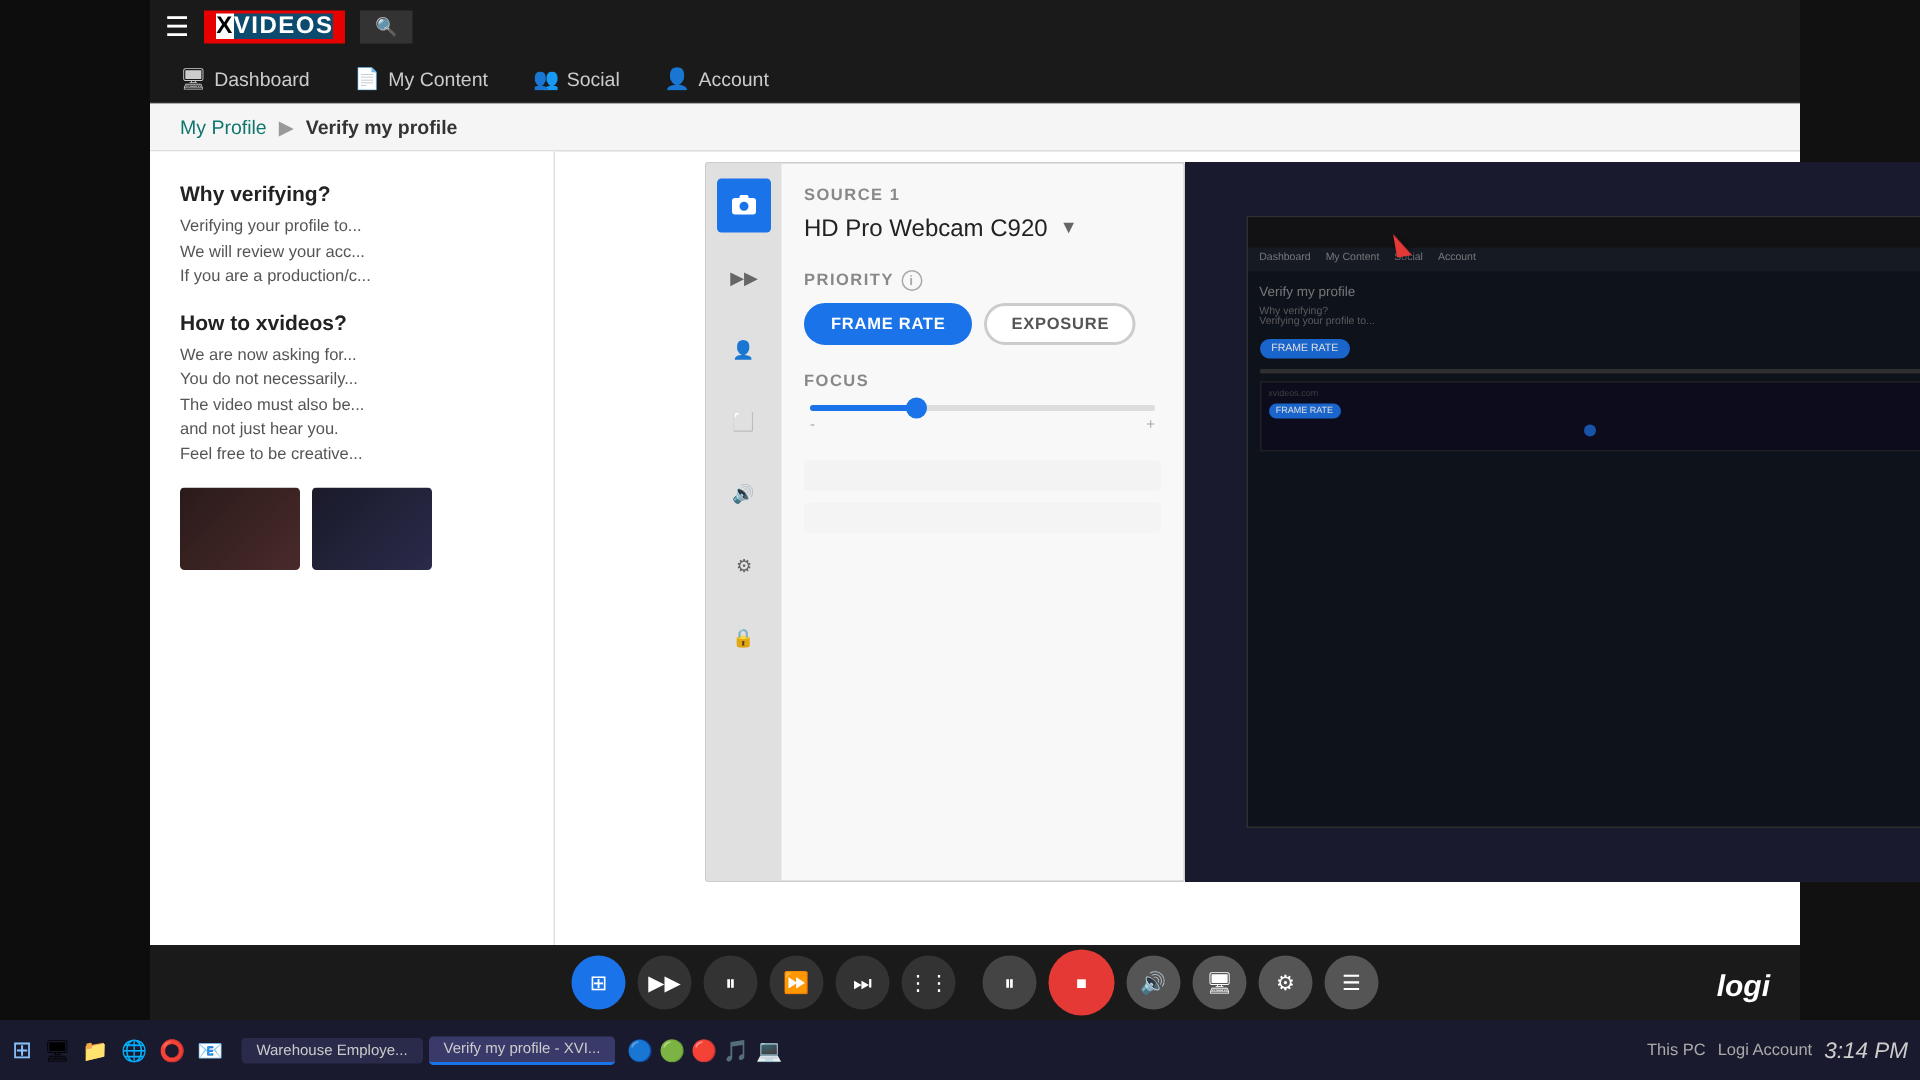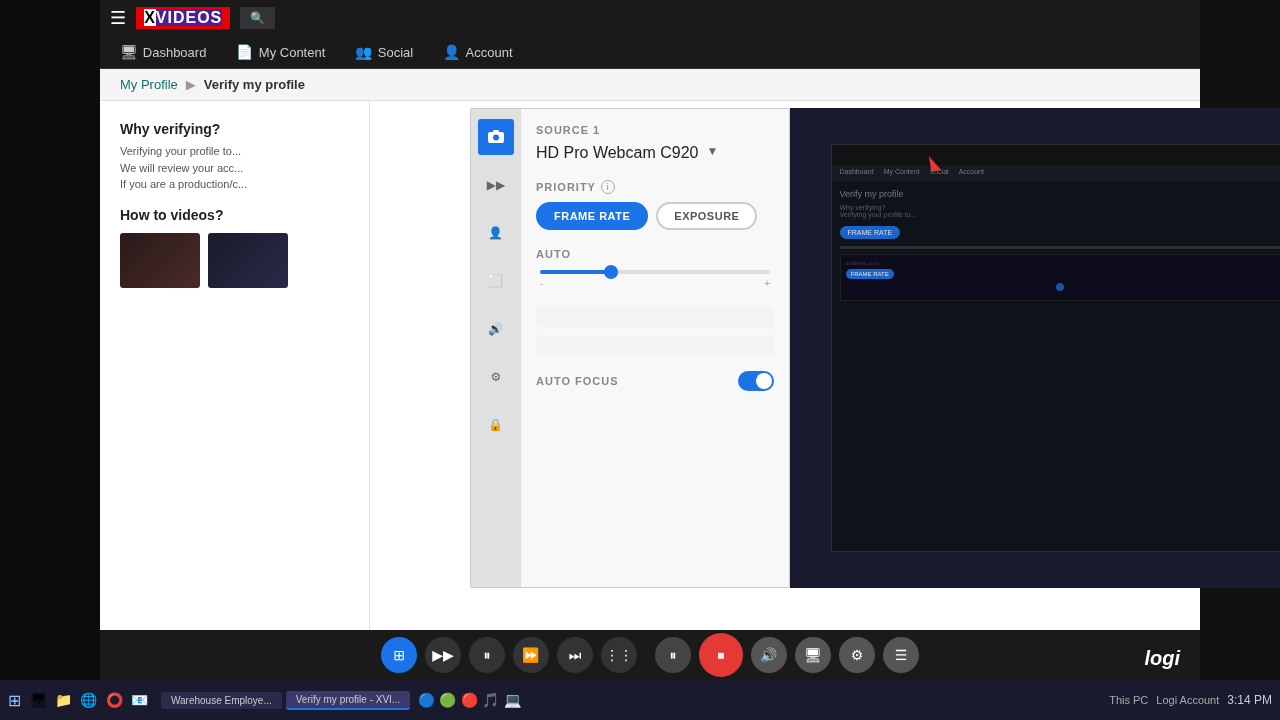--- a/index.html
+++ b/index.html
@@ -536,22 +536,23 @@
       border-bottom: 2px solid #1a73e8;
     }
 
     .taskbar-right {
       display: flex;
       align-items: center;
       gap: 8px;
     }
 
     .taskbar-time {
-      font-size: 12px;
+      font-size: 15px;
       color: #ccc;
+      font-style: italic;
     }
 
     
     .cursor {
       position: absolute;
       top: 155px;
       left: 930px;
       z-index: 100;
       pointer-events: none;
     }
@@ -603,21 +604,21 @@
 
 <div class="dark-bg-left"></div>
 
 <div class="bg-overlay"></div>
 
 <div class="main-window">
 
   <div class="top-bar">
     <span class="hamburger">☰</span>
     <div class="logo">
-      <span>X</span><span style="background:#4c1d95;color:#fff">VIDEOS</span>
+      <span>X</span><span style="background:#0c4a6e;color:#fff">VIDEOS</span>
     </div>
     <button class="search-btn">🔍</button>
   </div>
 
   <div class="nav-bar">
     <a class="nav-item">
       <span class="nav-icon">🖥</span>
       <span>Dashboard</span>
     </a>
     <a class="nav-item">
@@ -638,21 +639,22 @@
     <span class="breadcrumb-link">My Profile</span>
     <span class="breadcrumb-separator">▶</span>
     <span class="breadcrumb-current">Verify my profile</span>
   </div>
 
   <div class="content-area">
 
     <div class="left-sidebar">
       <div class="sidebar-section-title">Why verifying?</div>
       <div class="sidebar-text">Verifying your profile to...<br>We will review your acc...<br>If you are a production/c...</div>
-      <div class="sidebar-section-title">How to videos?</div>
+      <div class="sidebar-section-title">How to xvideos?</div>
+      <div class="sidebar-text">We are now asking for...<br>You do not necessarily...<br>The video must also be...<br>and not just hear you.<br>Feel free to be creative...</div>
       <div class="thumbnail-row">
         <div class="thumbnail">
           <div class="thumbnail-inner" style="background: linear-gradient(135deg, #2a1a1a 0%, #4a2a2a 100%);"></div>
         </div>
         <div class="thumbnail">
           <div class="thumbnail-inner" style="background: linear-gradient(135deg, #1a1a2a 0%, #2a2a4a 100%);"></div>
         </div>
       </div>
     </div>
   </div>
@@ -685,41 +687,35 @@
       <div class="priority-label">
         <span>PRIORITY</span>
         <span class="info-icon">i</span>
       </div>
 
       <div class="priority-buttons">
         <button class="priority-btn active">FRAME RATE</button>
         <button class="priority-btn inactive">EXPOSURE</button>
       </div>
 
-      <div class="zoom-label">AUTO</div>
+      <div class="zoom-label">FOCUS</div>
       <div class="zoom-slider-container">
         <div class="zoom-slider">
           <div class="zoom-slider-fill"></div>
           <div class="zoom-slider-thumb"></div>
         </div>
         <div class="slider-labels">
           <span>-</span>
           <span>+</span>
         </div>
       </div>
 
       <div style="height:20px; background:#eee; border-radius:3px; margin-bottom:8px; opacity:0.5;"></div>
       <div style="height:20px; background:#eee; border-radius:3px; margin-bottom:8px; opacity:0.4;"></div>
 
-      <div class="auto-focus-row">
-        <span class="auto-focus-label">AUTO FOCUS</span>
-        <div class="toggle">
-          <div class="toggle-thumb"></div>
-        </div>
-      </div>
     </div>
   </div>
 
   <div class="right-panel">
     <div class="right-panel-inner">
 
       <div class="nested-screenshot">
         <div class="nested-top-bar"></div>
         <div class="nested-nav">
           <span class="nested-nav-item">Dashboard</span>

